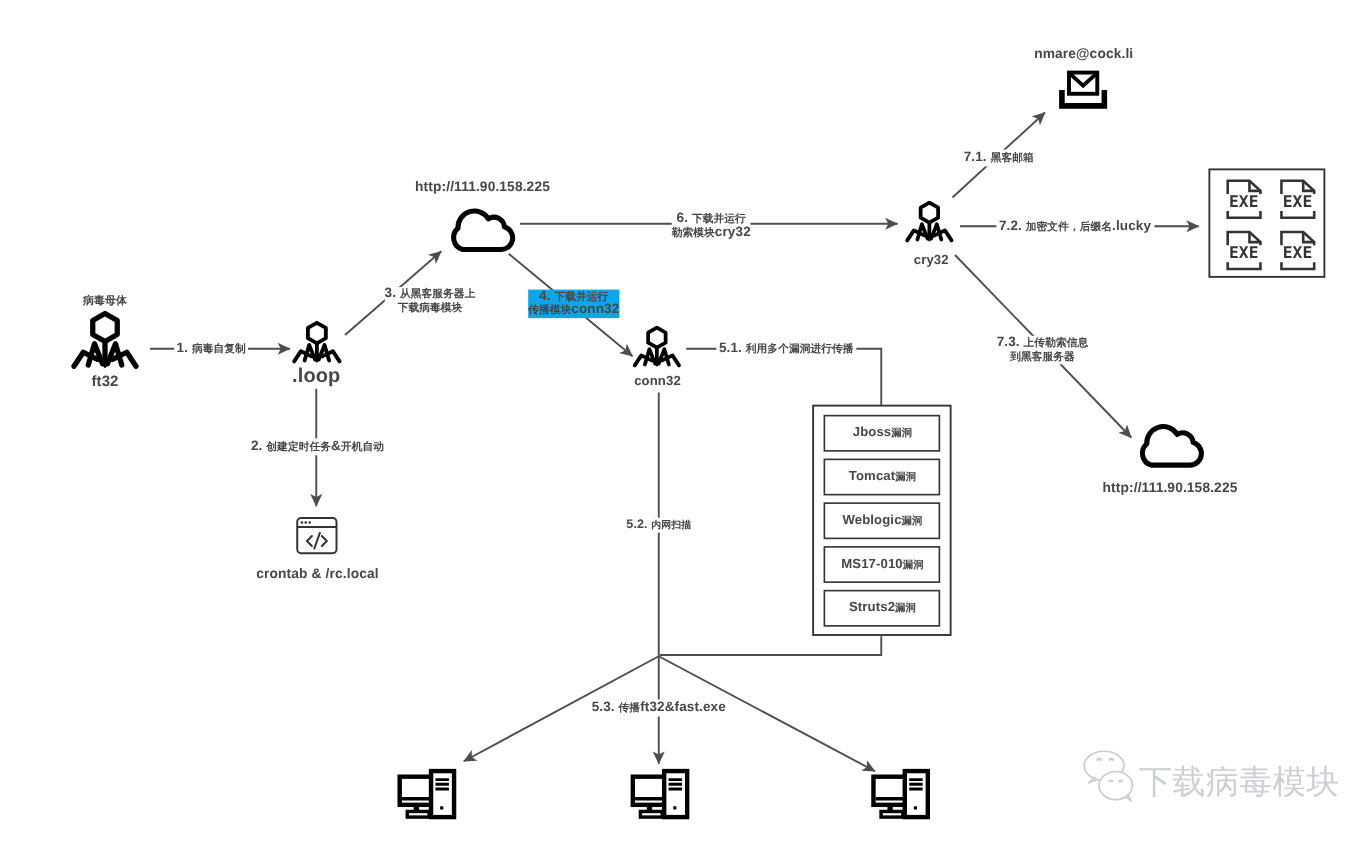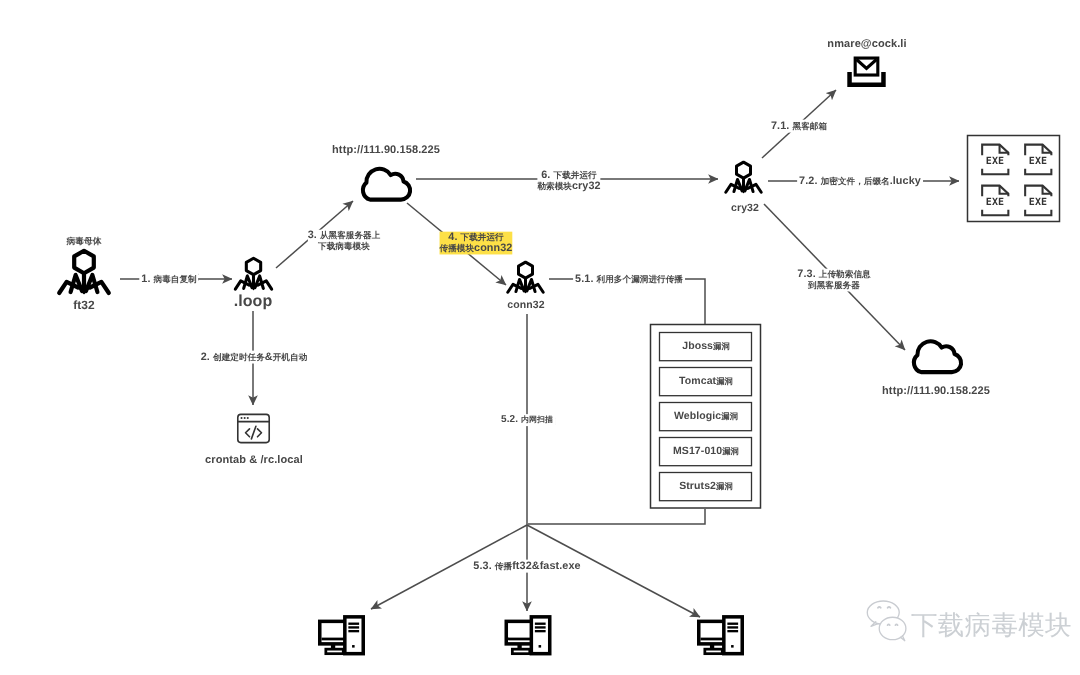--- a/index.html
+++ b/index.html
@@ -10,21 +10,21 @@
   #canvas{position:relative;width:1080px;height:675px;}
   svg#layer{position:absolute;left:0;top:0;width:1080px;height:675px;
        shape-rendering:geometricPrecision;}
   .lbl{position:absolute;will-change:transform;color:#474747;font-weight:bold;white-space:nowrap;
        text-align:center;line-height:1.18;letter-spacing:0.1px;}
   
   .cjk{font-size:0.795em;letter-spacing:0.05px;}
   .lbl2{line-height:1.05;}
   .vuln{text-align:center;font-weight:bold;font-size:10.5px;}
   .wm{font-weight:400;letter-spacing:0.3px;}
-  .exelbl{font-size:10px;font-weight:600;color:#333;letter-spacing:0.1px;
+  .exelbl{font-size:13px;font-weight:600;color:#333;letter-spacing:0.1px;
           font-family:"DejaVu Sans Mono","Liberation Mono",monospace;}
 </style>
 </head>
 <body>
 
 <div id="canvas">
 <svg id="layer" viewBox="0 0 1080 675" xmlns="http://www.w3.org/2000/svg">
 <defs>
 <marker id="ah" viewBox="0 0 10 10" refX="9.6" refY="5" markerWidth="7.0" markerHeight="7.0" orient="auto-start-reverse" markerUnits="strokeWidth">
   <path d="M 0.2 0.4 L 10 5 L 0.2 9.6 L 2.6 5 Z" fill="#4d4d4d"></path>
@@ -177,21 +177,21 @@
 <div class="lbl exelbl" style="left:995.25px;top:203.10px;transform:translate(-50%,-50%);">EXE</div>
 <div class="lbl exelbl" style="left:1038.25px;top:203.10px;transform:translate(-50%,-50%);">EXE</div>
 <div class="lbl vuln" style="left:659.5px;top:340.0px;width:92px;">Jboss<span class="cjk">漏洞</span></div>
 <div class="lbl vuln" style="left:659.5px;top:375.0px;width:92px;">Tomcat<span class="cjk">漏洞</span></div>
 <div class="lbl vuln" style="left:659.5px;top:410.0px;width:92px;text-align:center;">Weblogic<span class="cjk">漏洞</span></div>
 <div class="lbl vuln" style="left:659.5px;top:445.0px;width:92px;">MS17-010<span class="cjk">漏洞</span></div>
 <div class="lbl vuln" style="left:659.5px;top:480.0px;width:92px;">Struts2<span class="cjk">漏洞</span></div>
 <div class="lbl" style="left:169.0px;top:279.0px;transform:translate(-50%,-50%);font-size:10.8px;color:#474747;font-weight:bold;background:#fff;padding:0 2px;">1. <span class="cjk">病毒自复制</span></div>
 <div class="lbl" style="left:254.0px;top:357.0px;transform:translate(-50%,-50%);font-size:10.8px;color:#474747;font-weight:bold;background:#fff;padding:0 2px;">2. <span class="cjk">创建定时任务</span>&amp;<span class="cjk">开机自动</span></div>
 <div class="lbl lbl2" style="left:316.0px;top:240.5px;transform:translate(-50%,-50%);font-size:10.8px;color:#474747;background:#fff;margin-left:28px;"><span>3. <span class="cjk">从黑客服务器上</span></span><br><span><span class="cjk">下载病毒模块</span></span></div>
-<div class="lbl lbl2" style="left:476px;top:243.0px;transform:translate(-50%,-50%);font-size:10.8px;color:#474747;background:#fde047;"><span>4. <span class="cjk">下载并运行</span></span><br><span><span class="cjk">传播模块</span>conn32</span></div>
+<div class="lbl lbl2" style="left:459.0px;top:243.0px;transform:translate(-50%,-50%);font-size:10.8px;color:#474747;background:#0ea5e9;"><span>4. <span class="cjk">下载并运行</span></span><br><span><span class="cjk">传播模块</span>conn32</span></div>
 <div class="lbl lbl2" style="left:569.0px;top:181.0px;transform:translate(-50%,-50%);font-size:10.8px;color:#474747;background:#fff;"><span>6. <span class="cjk">下载并运行</span></span><br><span><span class="cjk">勒索模块</span>cry32</span></div>
 <div class="lbl" style="left:799.0px;top:126.0px;transform:translate(-50%,-50%);font-size:10.8px;color:#474747;font-weight:bold;background:#fff;padding:0 2px;">7.1. <span class="cjk">黑客邮箱</span></div>
 <div class="lbl" style="left:860.0px;top:181.0px;transform:translate(-50%,-50%);font-size:10.8px;color:#474747;font-weight:bold;background:#fff;padding:0 2px;">7.2. <span class="cjk">加密文件，后缀名</span>.lucky</div>
 <div class="lbl lbl2" style="left:834.0px;top:279.5px;transform:translate(-50%,-50%);font-size:10.8px;color:#474747;background:#fff;"><span>7.3. <span class="cjk">上传勒索信息</span></span><br><span><span class="cjk">到黑客服务器</span></span></div>
 <div class="lbl" style="left:629.0px;top:279.0px;transform:translate(-50%,-50%);font-size:10.8px;color:#474747;font-weight:bold;background:#fff;padding:0 2px;">5.1. <span class="cjk">利用多个漏洞进行传播</span></div>
 <div class="lbl" style="left:527.0px;top:420.0px;transform:translate(-50%,-50%);font-size:10px;color:#474747;font-weight:bold;background:#fff;padding:0 2px;">5.2. <span class="cjk">内网扫描</span></div>
 <div class="lbl" style="left:527.0px;top:566.0px;transform:translate(-50%,-50%);font-size:10.8px;color:#474747;font-weight:bold;background:#fff;padding:0 2px;">5.3. <span class="cjk">传播</span>ft32&amp;fast.exe</div>
 <div class="lbl" style="left:84.0px;top:241.0px;transform:translate(-50%,-50%);font-size:11.0px;color:#474747;font-weight:bold;"><span class="cjk">病毒母体</span></div>
 <div class="lbl" style="left:84.0px;top:304.5px;transform:translate(-50%,-50%);font-size:12.0px;color:#474747;font-weight:bold;">ft32</div>
 <div class="lbl" style="left:253.0px;top:301.5px;transform:translate(-50%,-50%);font-size:16px;color:#474747;font-weight:bold;">.loop</div>

